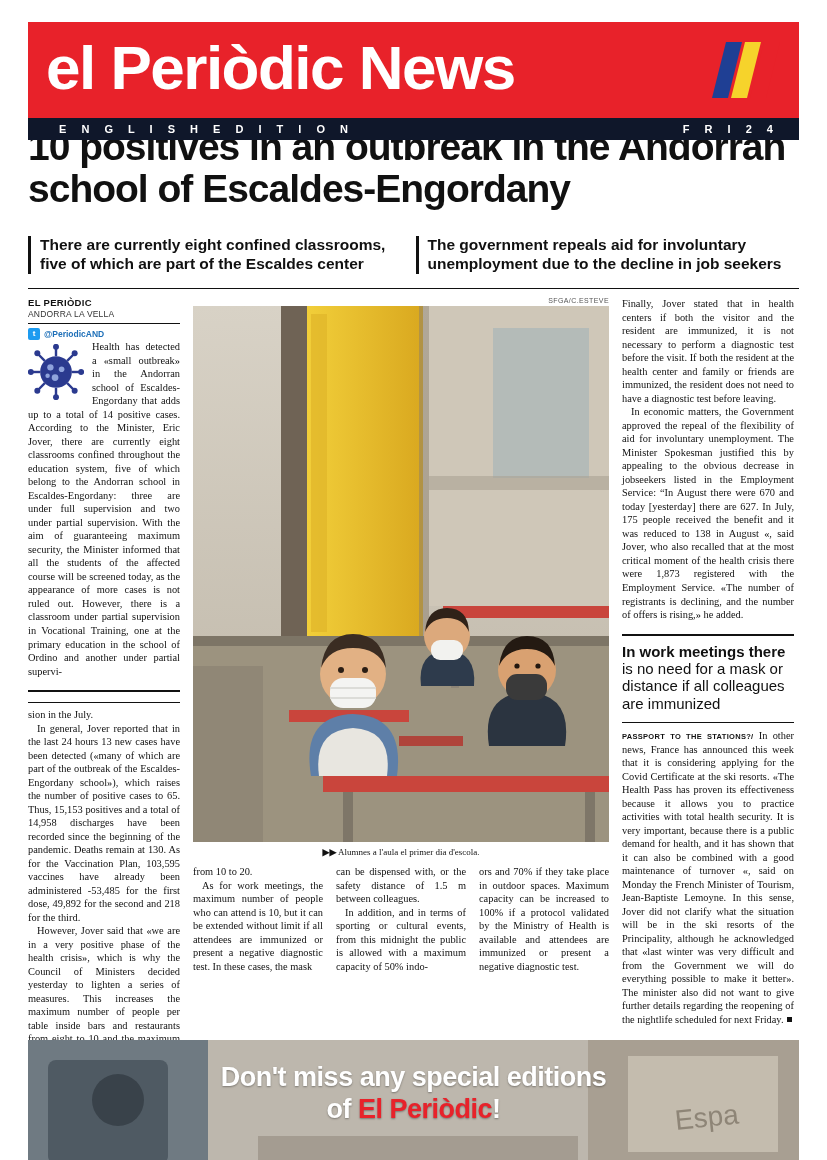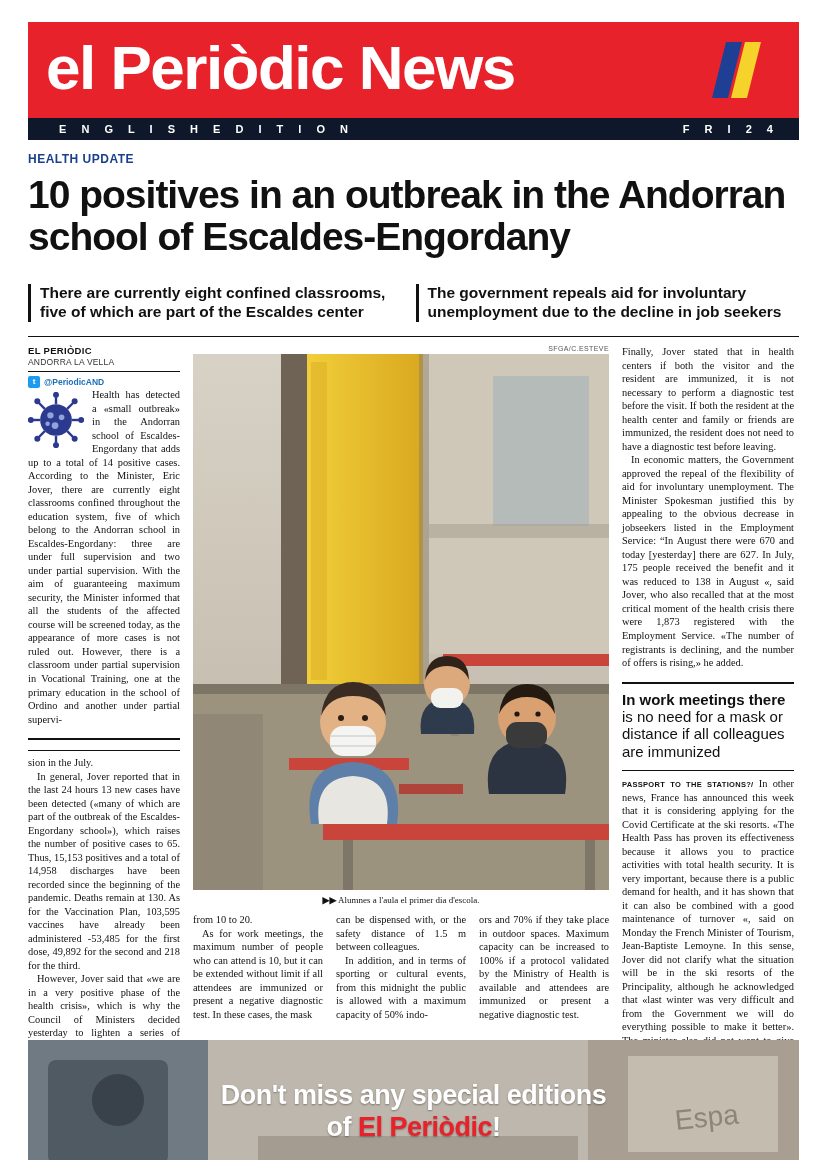--- a/index.html
+++ b/index.html
@@ -139,21 +139,21 @@
 
   
   .promo {
     position:absolute; left:28px; right:28px; bottom:18px; height:124px;
     background:#c8c3bb; overflow:hidden;
   }
   .promo svg { position:absolute; inset:0; width:100%; height:100%; }
   .promo-txt {
     position:relative; z-index:2; text-align:center; color:#fff;
     font-family:"Liberation Sans", sans-serif; font-weight:bold;
-    font-size:27px; line-height:1.18; padding-top:40px; letter-spacing:-0.5px;
+    font-size:27px; line-height:1.18; padding-top:22px; letter-spacing:-0.5px;
     text-shadow:0 1px 2px rgba(0,0,0,.35);
   }
   .promo-txt .red { color:#e8222a; }
   .sqr { display:inline-block; width:5px; height:5px; background:#111; margin-left:3px; vertical-align:1px;}
 </style>
 </head>
 <body>
 
 <div class="page">
 
@@ -163,21 +163,20 @@
       <i class="b1"></i>
         <i class="b2"></i>
         <i class="b3"></i>
     </div>
     <div class="masthead-bar">
       <span>E N G L I S H   E D I T I O N</span>
       <span class="masthead-date">F R I   2 4</span>
     </div>
   </div>
 
-  <div class="kicker">HEALTH UPDATE</div>
   <h1 class="headline">10 positives in an outbreak in the Andorran school of Escaldes-Engordany</h1>
 
   <div class="decks">
     <div class="deck">
       <span class="rule"></span>
       <span>There are currently eight confined classrooms, five of which are part of the Escaldes center</span>
     </div>
     <div class="deck">
       <span class="rule"></span>
       <span>The government repeals aid for involuntary unemployment due to the decline in job seekers</span>

